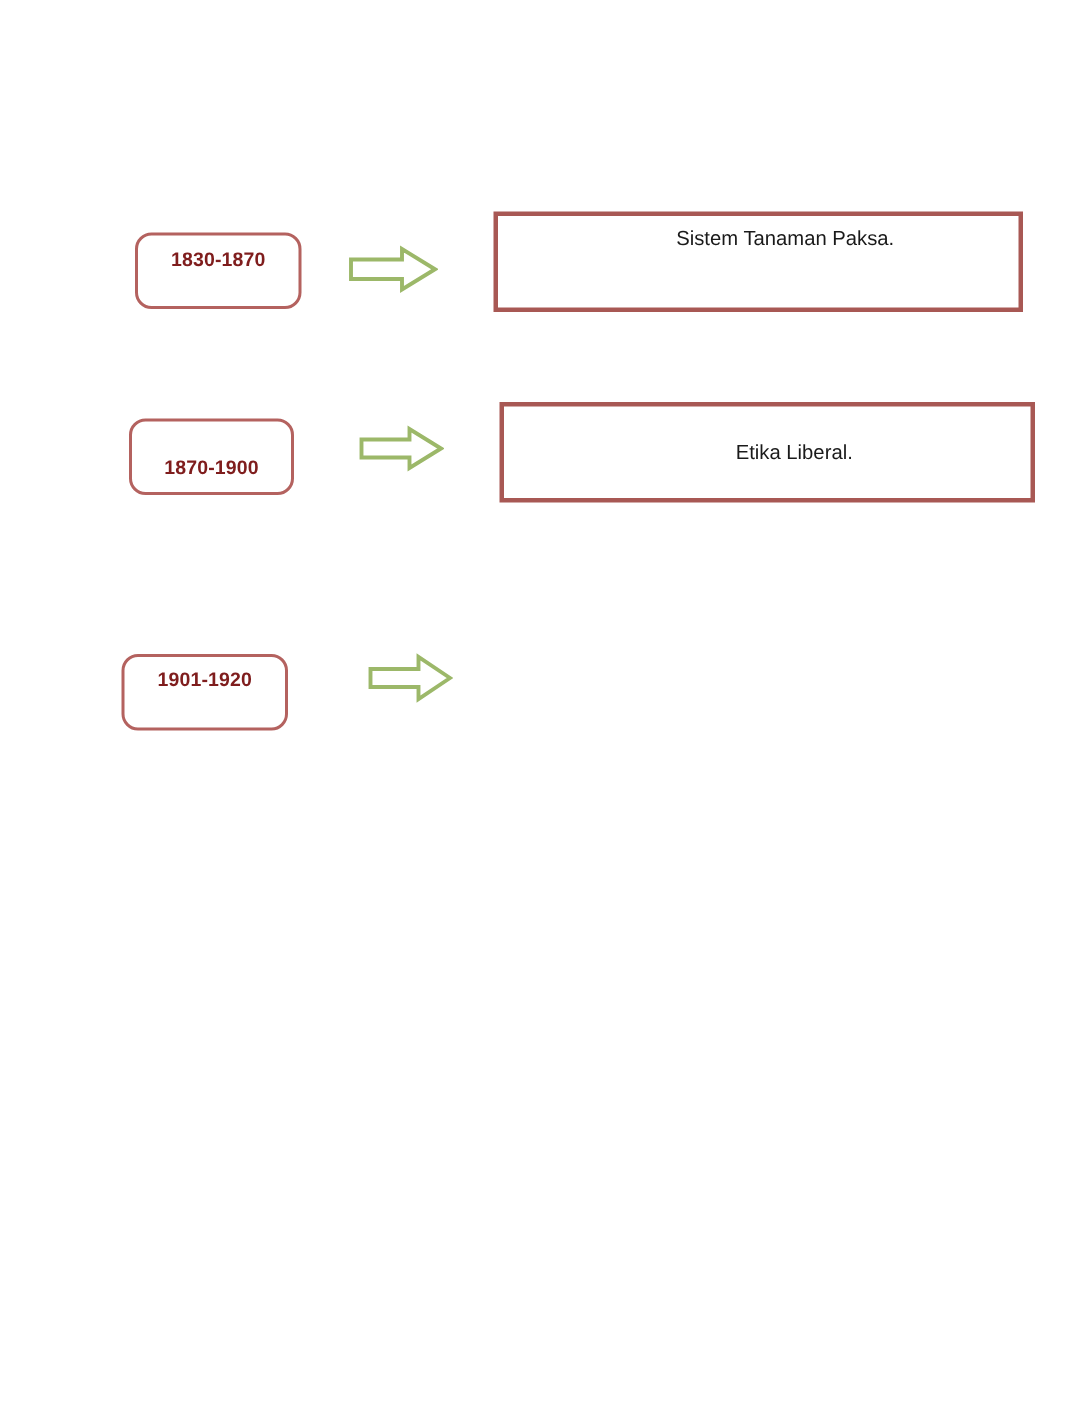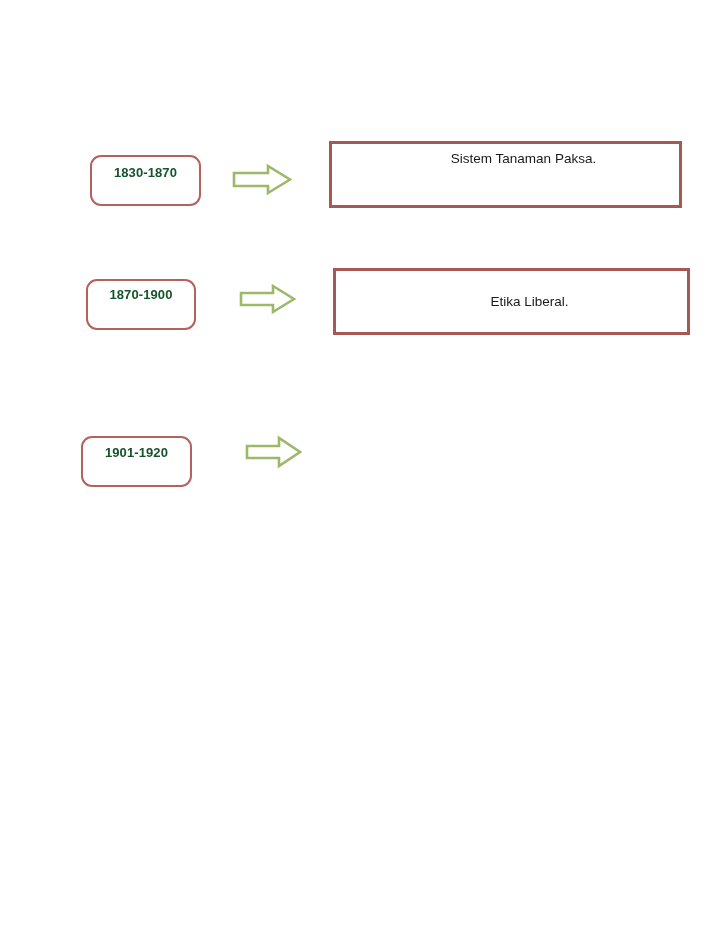--- a/index.html
+++ b/index.html
@@ -26,21 +26,21 @@
     box-sizing: border-box;
     background: #ffffff;
     border: 2.5px solid #b4625f;
     border-radius: 11px;
     display: flex;
     justify-content: center;
   }
   .year-box .year-label {
     font-size: 13px;
     font-weight: bold;
-    color: #14532d;
+    color: #7f1d1d;
     letter-spacing: 0.1px;
     white-space: nowrap;
   }
 
   
   .content-box {
     position: absolute;
     box-sizing: border-box;
     background: #ffffff;
     border: 3px solid #a85854;
@@ -63,21 +63,21 @@
   .block-arrow {
     position: absolute;
     display: block;
   }
   .block-arrow svg { display: block; width: 100%; height: 100%; }
 
   
   #year-box-1    { left: 90px;  top: 155px; width: 111px; height: 51px; }
   #year-box-1 .year-label { padding-top: 8px; }
   #year-box-2    { left: 86px;  top: 279px; width: 110px; height: 51px; }
-  #year-box-2 .year-label { padding-top: 6px; }
+  #year-box-2 .year-label { padding-top: 23px; }
   #year-box-3    { left: 81px;  top: 436px; width: 111px; height: 51px; }
   #year-box-3 .year-label { padding-top: 7px; }
 
   #arrow-1 { left: 232px; top: 163px; width: 60px; height: 33px; }
   #arrow-2 { left: 239px; top: 283px; width: 57px; height: 32px; }
   #arrow-3 { left: 245px; top: 435px; width: 57px; height: 34px; }
 
   #content-box-1 { left: 329px; top: 141px; width: 353px; height: 67px; }
   #content-box-1 .content-label { padding-top: 7px; }
   #content-box-2 { left: 333px; top: 268px; width: 357px; height: 67px; }

